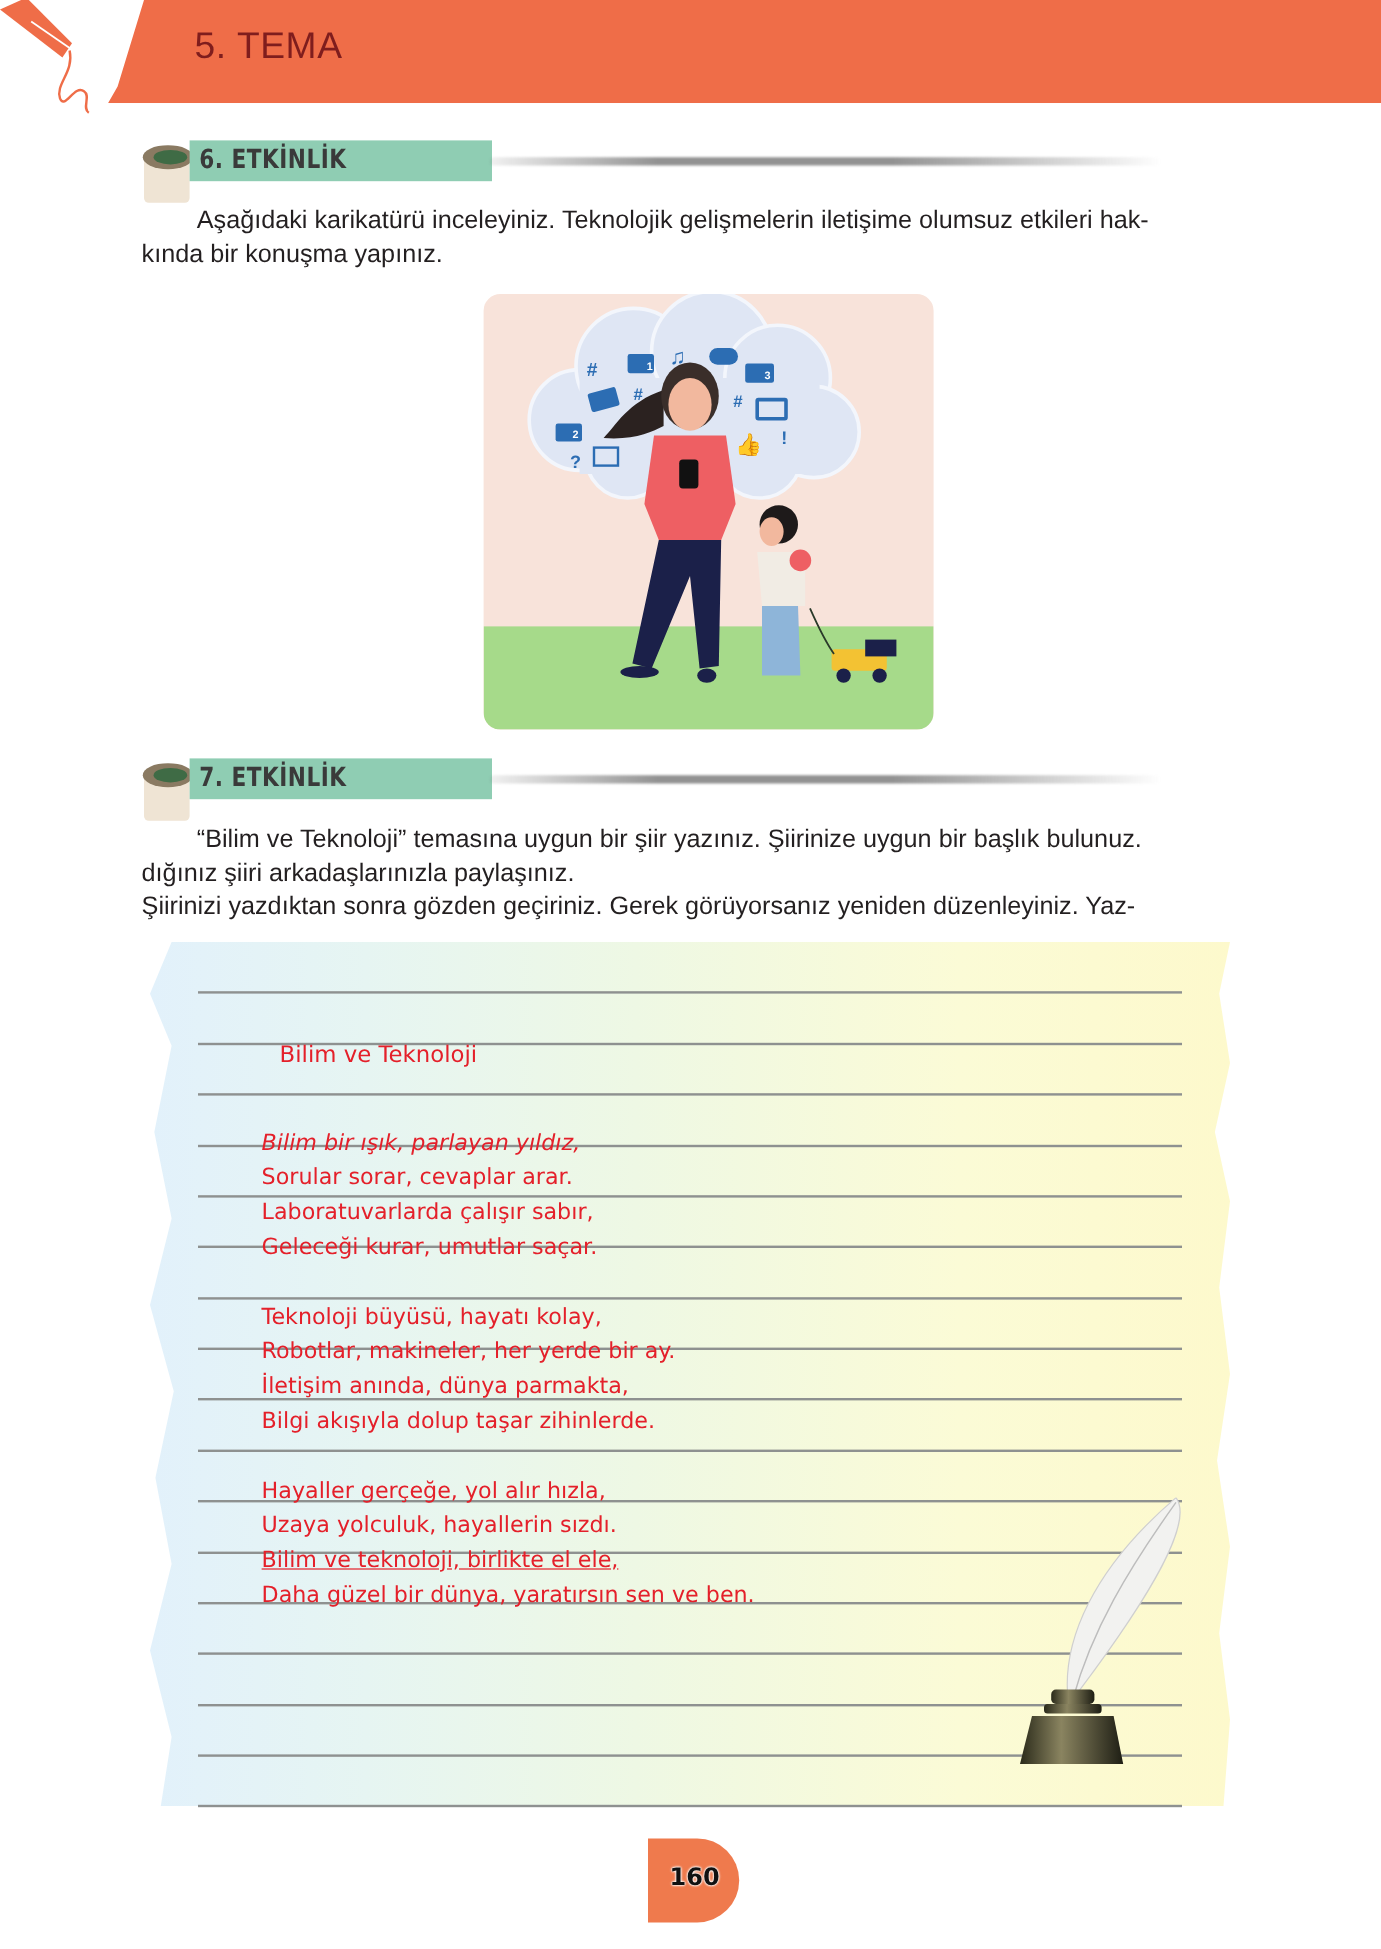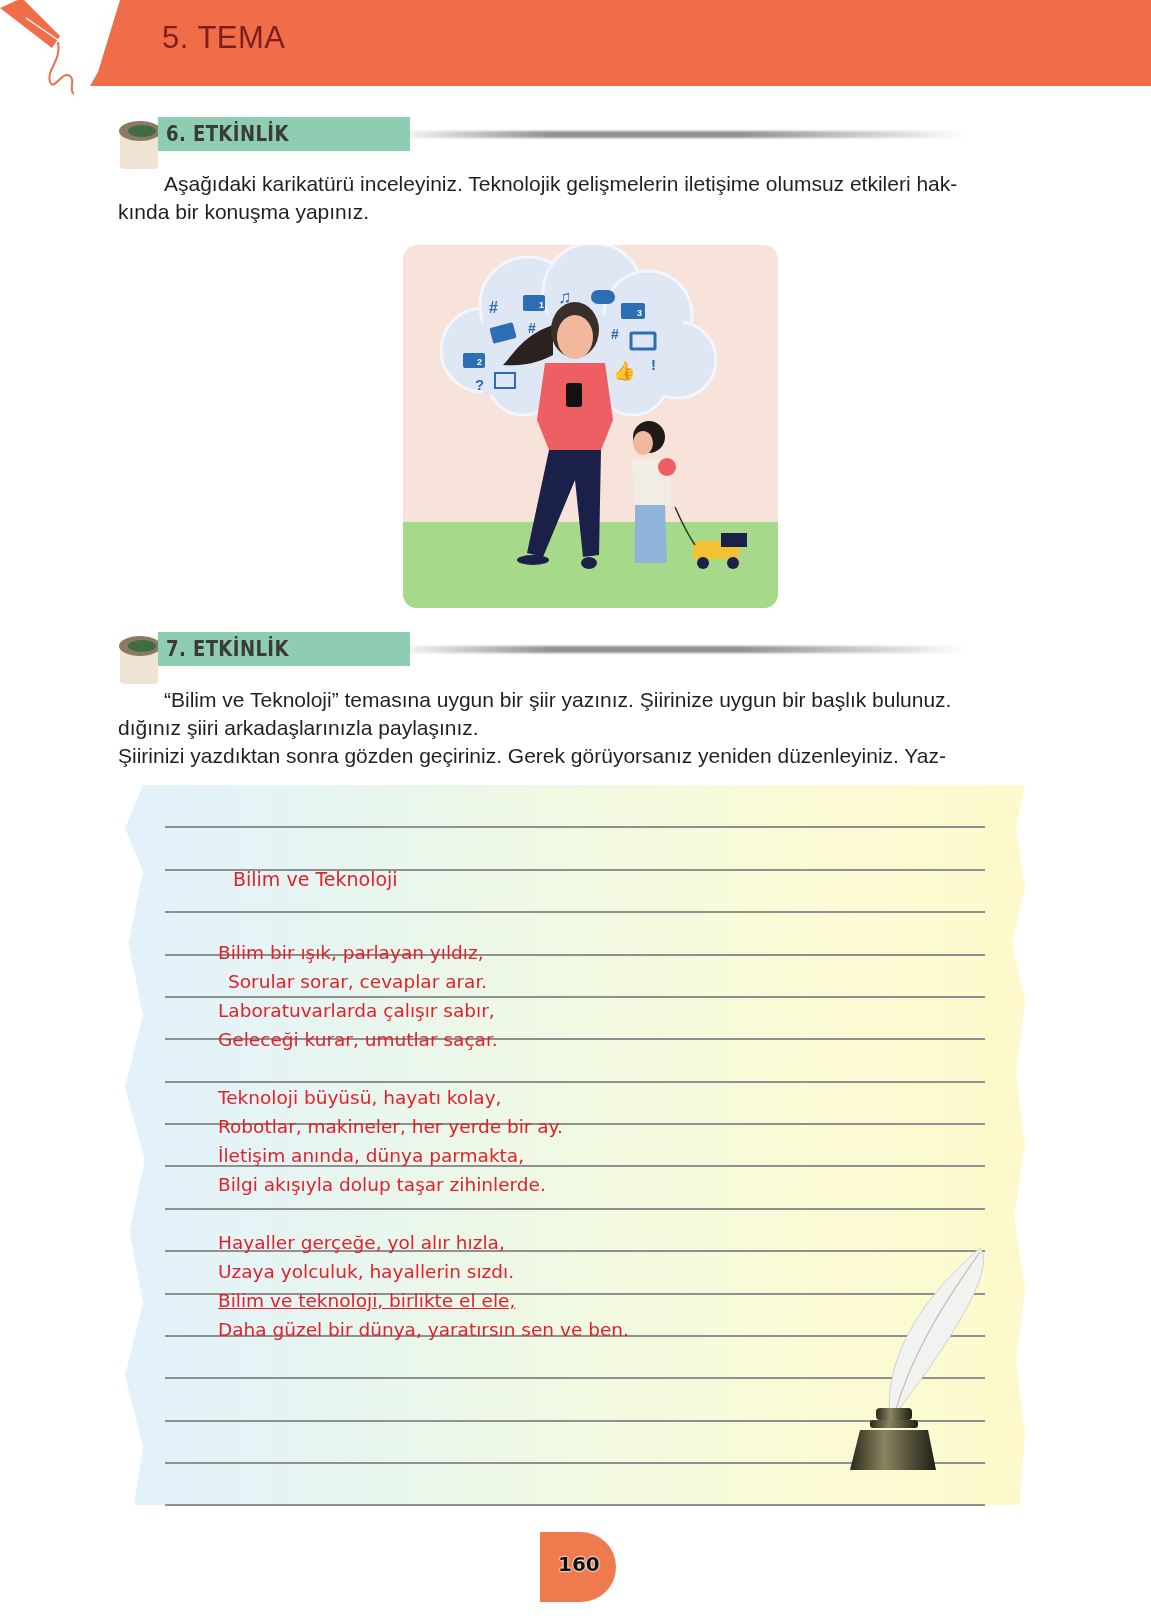--- a/index.html
+++ b/index.html
@@ -165,22 +165,22 @@
 <div class="ruled-line" style="top:1208px;"></div>
 <div class="ruled-line" style="top:1250px;"></div>
 <div class="ruled-line" style="top:1293px;"></div>
 <div class="ruled-line" style="top:1335px;"></div>
 <div class="ruled-line" style="top:1377px;"></div>
 <div class="ruled-line" style="top:1420px;"></div>
 <div class="ruled-line" style="top:1462px;"></div>
 <div class="ruled-line" style="top:1504px;"></div>
 
 <div class="poem-title">Bilim ve Teknoloji</div>
-<div class="poem-line" style="top:942px;">Bilim bir ışık, parlayan yıldız,</div>
-<div class="poem-line" style="top:971px;margin-left:10px;">Sorular sorar, cevaplar arar.</div>
+<div class="poem-line" style="top:942px;font-style:italic;">Bilim bir ışık, parlayan yıldız,</div>
+<div class="poem-line" style="top:971px;">Sorular sorar, cevaplar arar.</div>
 <div class="poem-line" style="top:1000px;">Laboratuvarlarda çalışır sabır,</div>
 <div class="poem-line" style="top:1029px;">Geleceği kurar, umutlar saçar.</div>
 <div class="poem-line" style="top:1087px;">Teknoloji büyüsü, hayatı kolay,</div>
 <div class="poem-line" style="top:1116px;">Robotlar, makineler, her yerde bir ay.</div>
 <div class="poem-line" style="top:1145px;">İletişim anında, dünya parmakta,</div>
 <div class="poem-line" style="top:1174px;">Bilgi akışıyla dolup taşar zihinlerde.</div>
 <div class="poem-line" style="top:1232px;">Hayaller gerçeğe, yol alır hızla,</div>
 <div class="poem-line" style="top:1261px;">Uzaya yolculuk, hayallerin sızdı.</div>
 <div class="poem-line" style="top:1290px;text-decoration:underline;">Bilim ve teknoloji, birlikte el ele,</div>
 <div class="poem-line" style="top:1319px;">Daha güzel bir dünya, yaratırsın sen ve ben.</div>

